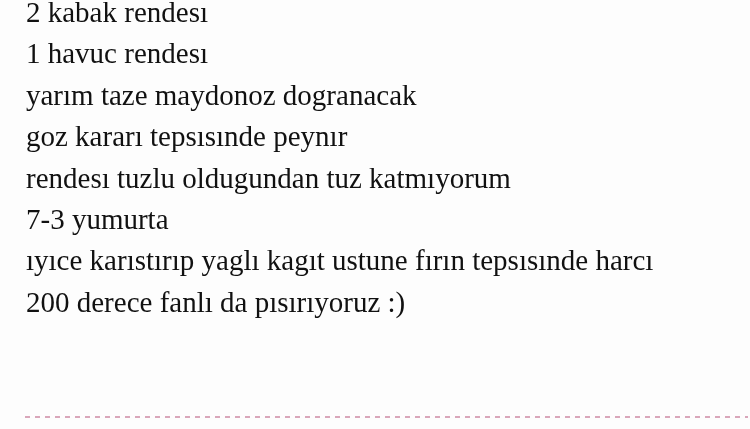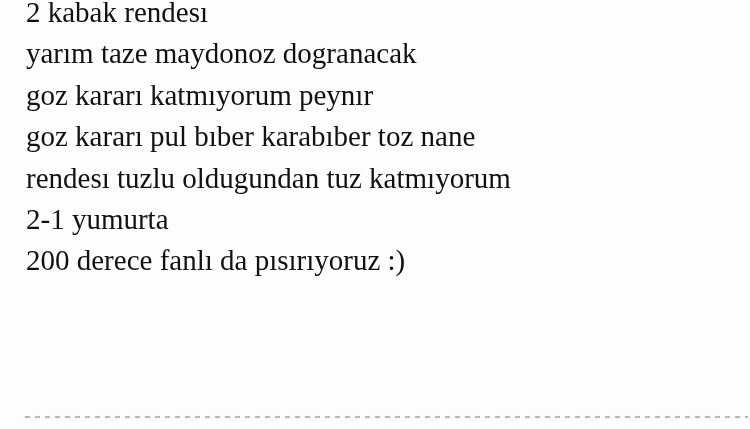--- a/index.html
+++ b/index.html
@@ -49,21 +49,22 @@
       transparent 10px
     );
   }
 </style>
 </head>
 <body>
 
 <div class="page">
   <div class="text-block">
     <div class="line">2 kabak rendesı</div>
+    <div class="line">1 havuc rendesı</div>
     <div class="line">yarım taze maydonoz dogranacak</div>
-    <div class="line">goz kararı katmıyorum peynır</div>
-    <div class="line">goz kararı pul bıber karabıber toz nane</div>
+    <div class="line">goz kararı tepsısınde peynır</div>
     <div class="line">rendesı tuzlu oldugundan tuz katmıyorum</div>
-    <div class="line">2-1 yumurta</div>
+    <div class="line">7-3 yumurta</div>
+    <div class="line">ıyıce karıstırıp yaglı kagıt ustune fırın tepsısınde harcı</div>
     <div class="line">200 derece fanlı da pısırıyoruz :)</div>
   </div>
   <div class="divider"></div>
 </div>
 
 </body></html>

